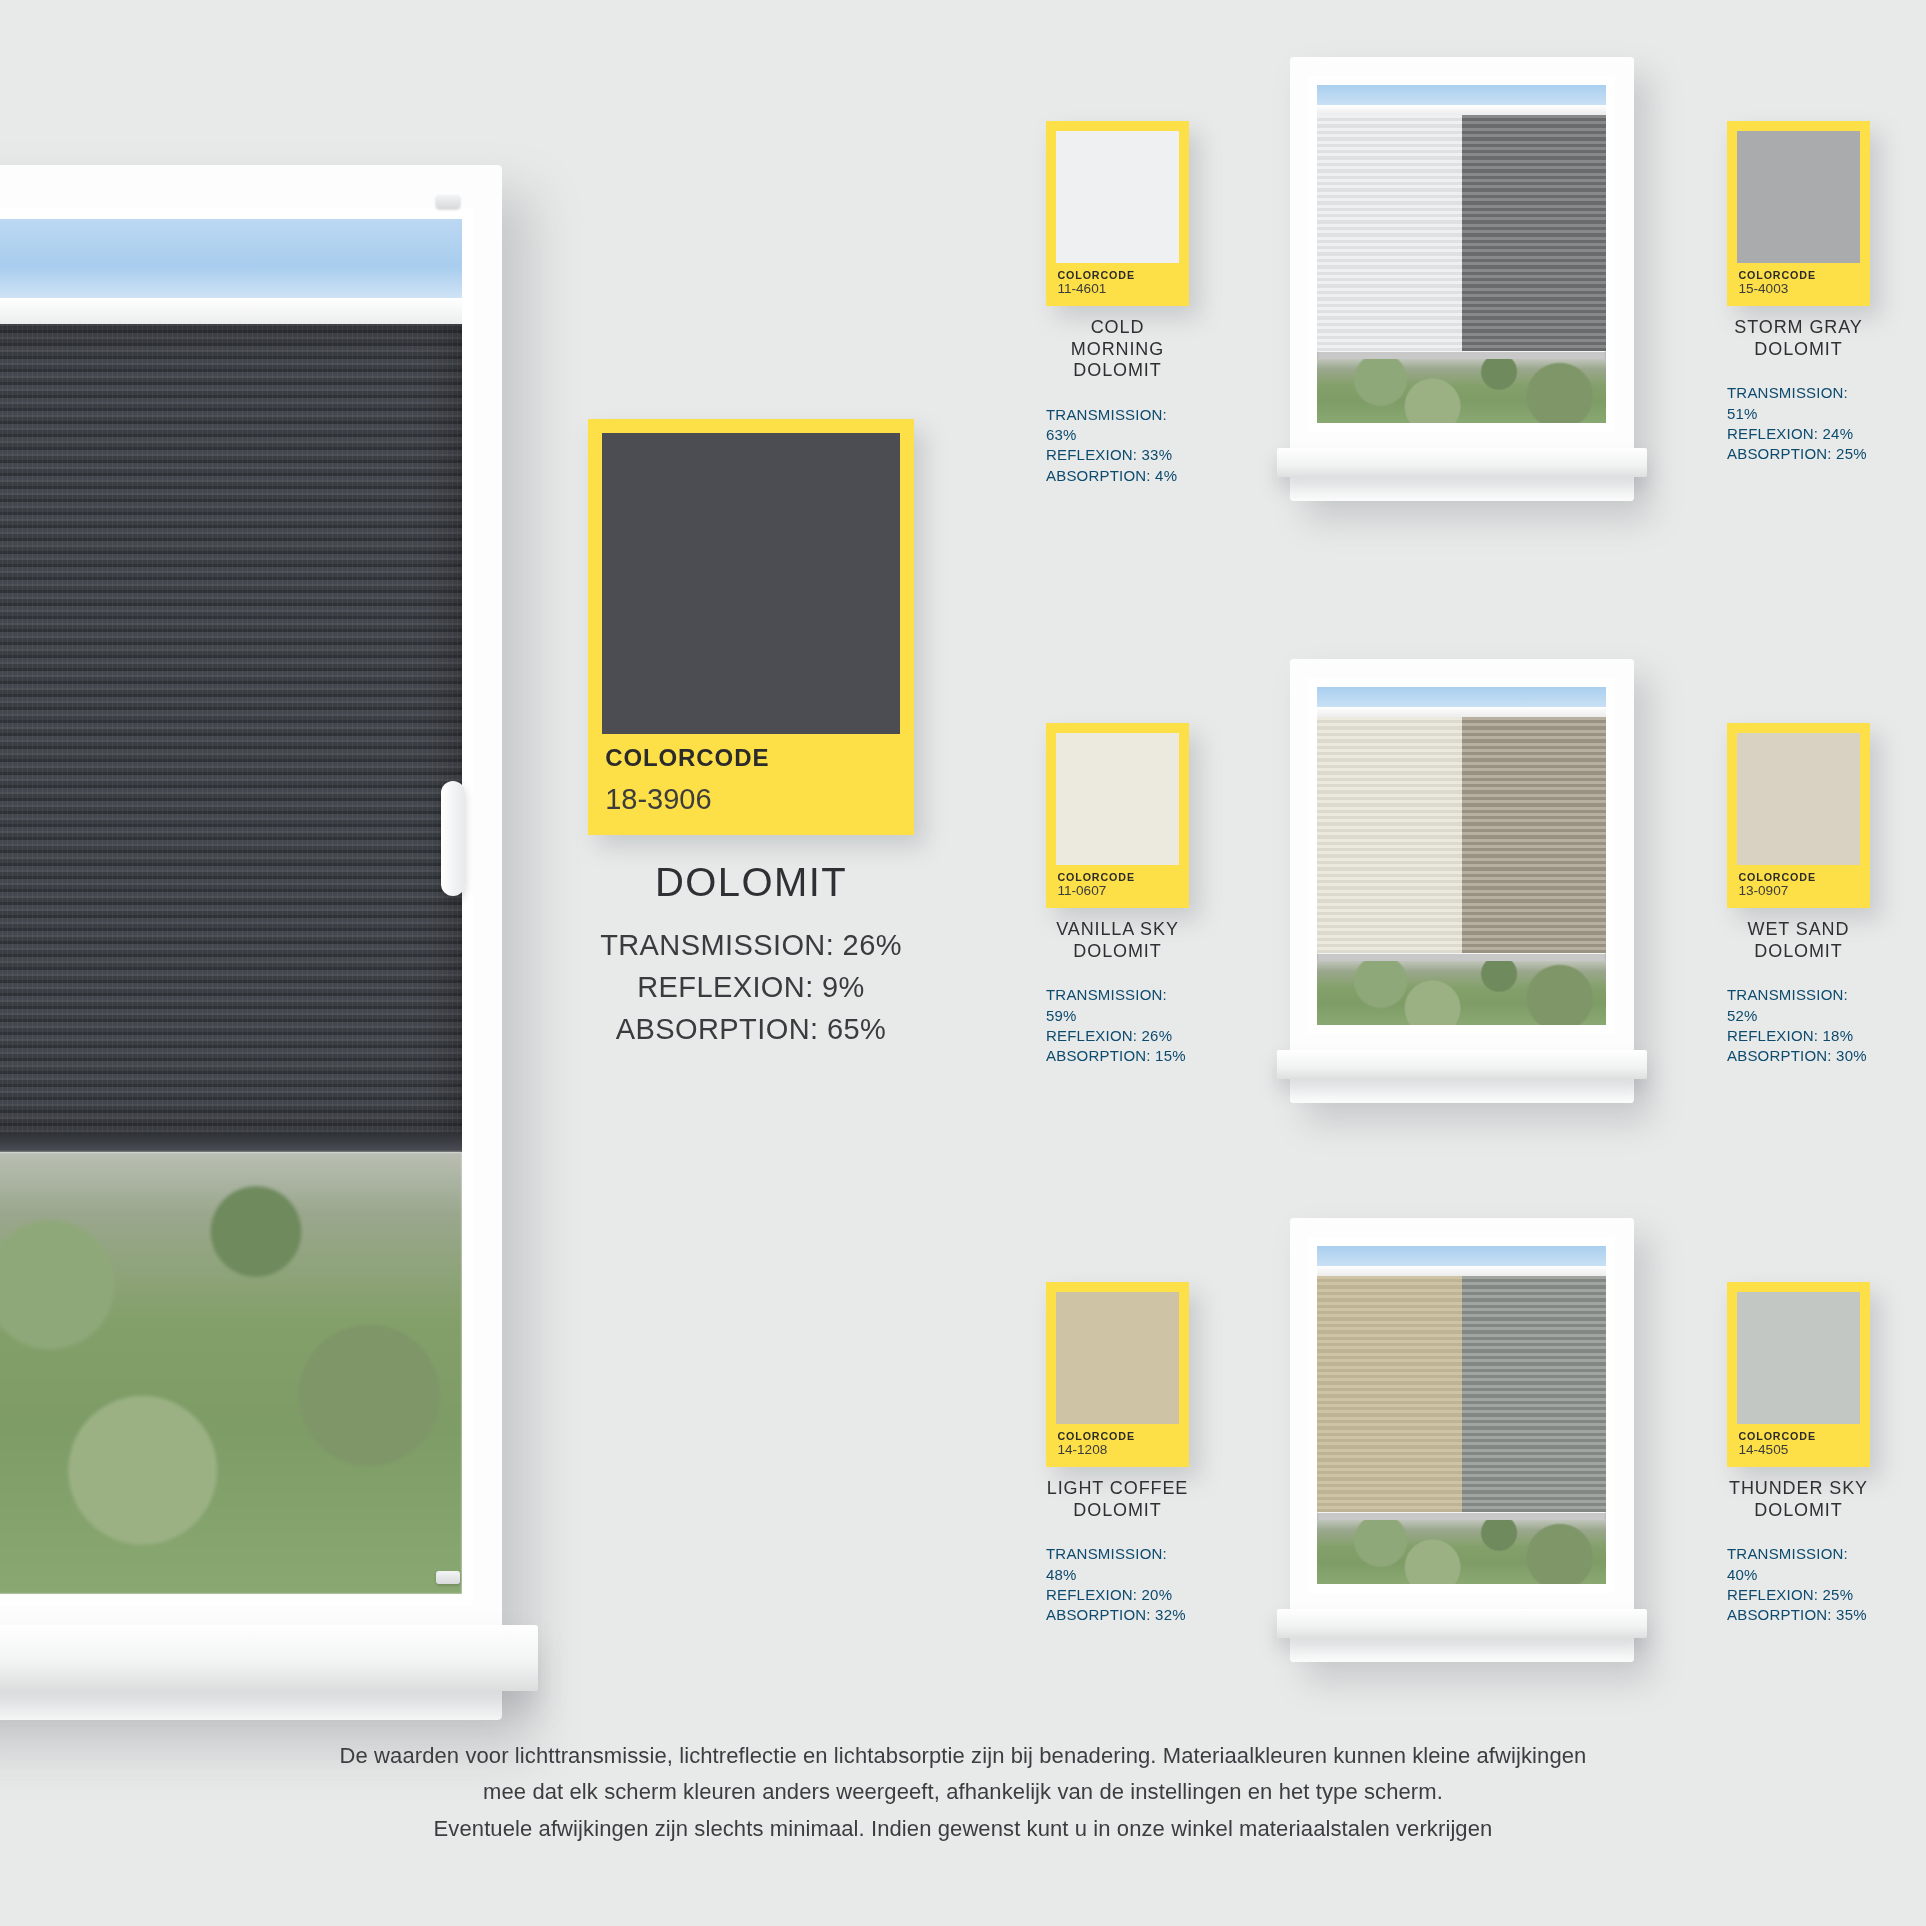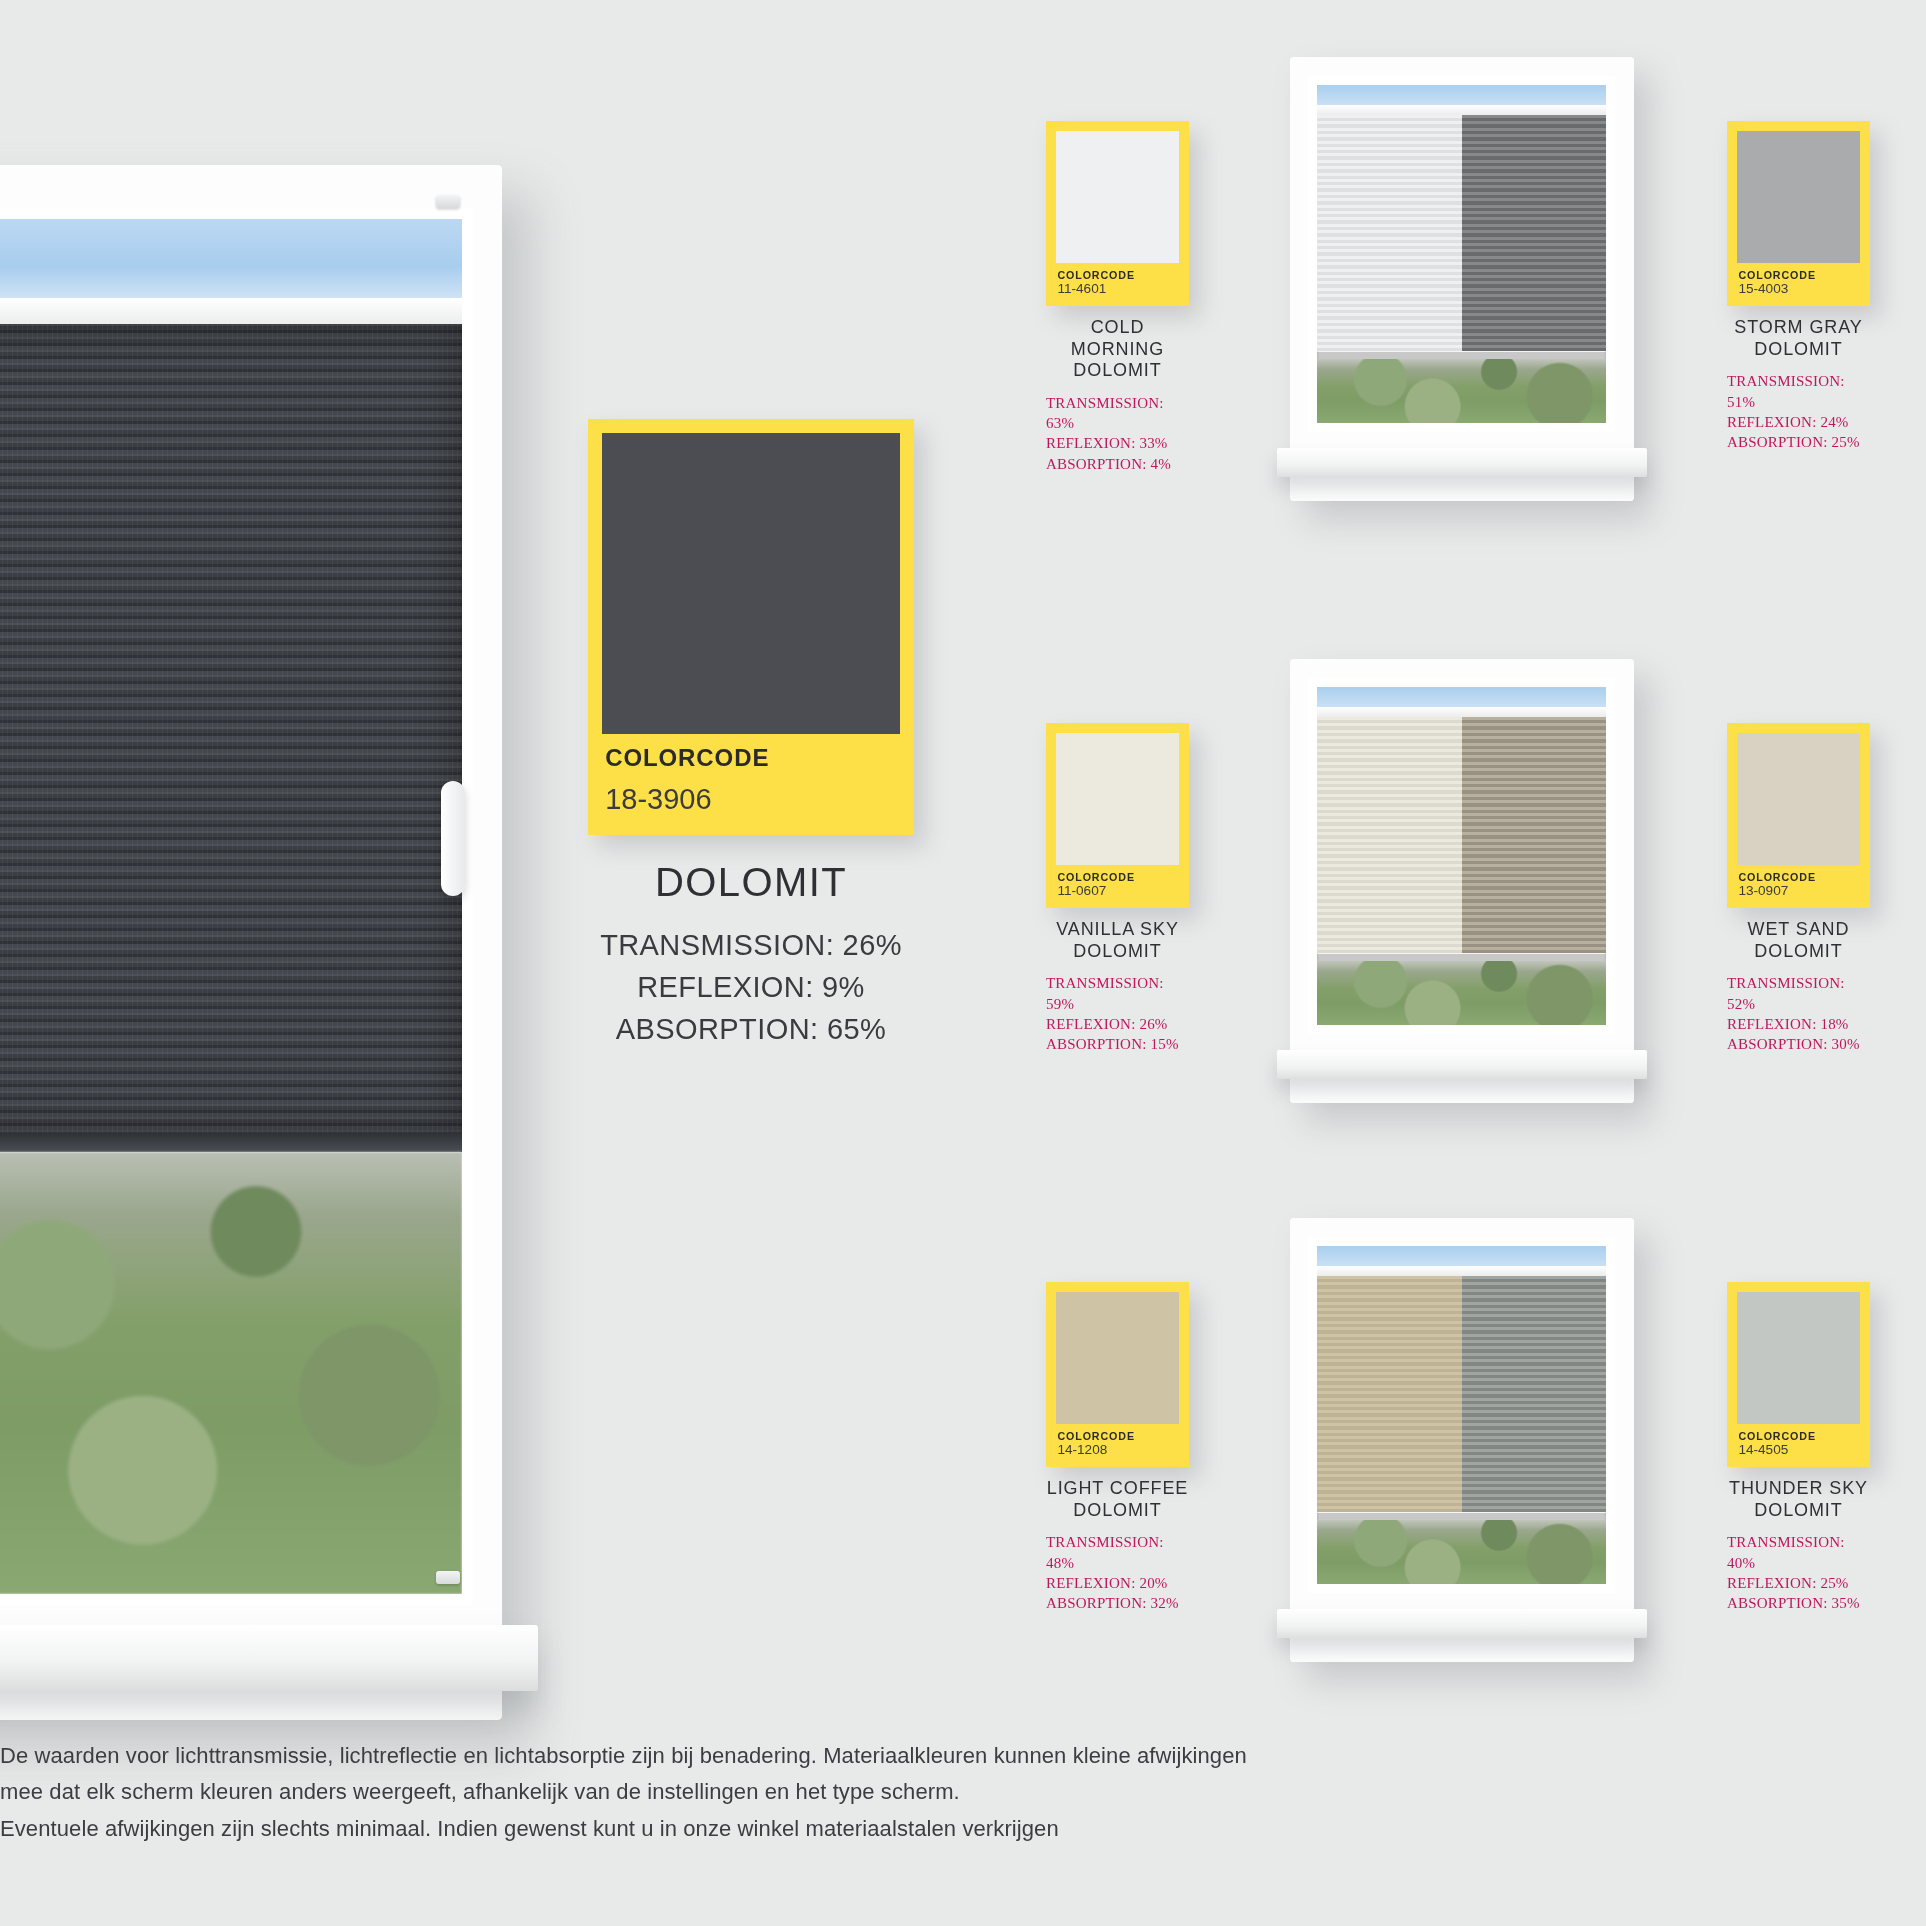--- a/index.html
+++ b/index.html
@@ -175,30 +175,29 @@
   .small-card .polaroid{padding:10px 10px 0 10px;}
   .small-card .chip{height:132px;}
   .small-card .polaroid .meta{padding:5.7px 1.4px 10px 1.4px;}
   .small-card .cc-label{font-size:10.7px;}
   .small-card .cc-code{font-size:13.6px;color:#3c3c3c;}
   .small-name{
     text-align:center;font-size:18px;letter-spacing:0.9px;
     line-height:1.2;margin-top:11.5px;color:#2f3033;
   }
   .small-specs{
-    font-size:15px;line-height:1.35;color:#be185d;margin-top:11px;
+    font-size:15px;line-height:1.35;color:#0c4a6e;margin-top:23px;
     letter-spacing:0.2px;
-    font-family:Liberation Serif, serif;
   }
   .small-card.left .small-specs{text-align:left;}
   .small-card.right .small-specs{text-align:left;}
   
   .footer{
     position:absolute;left:0;right:0;bottom:79px;
-    text-align:left;
+    text-align:center;
     font-size:22px;line-height:1.65;
     color:#3c3d40;
     letter-spacing:0.1px;
   }
 </style>
 </head>
 <body>
 
 <div class="hero-window">
   <div class="hero-frame"></div>

